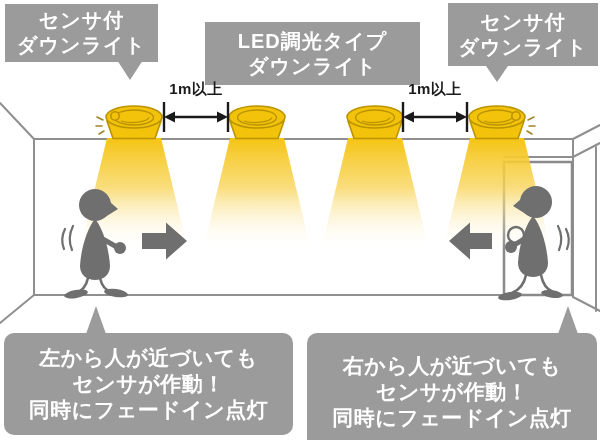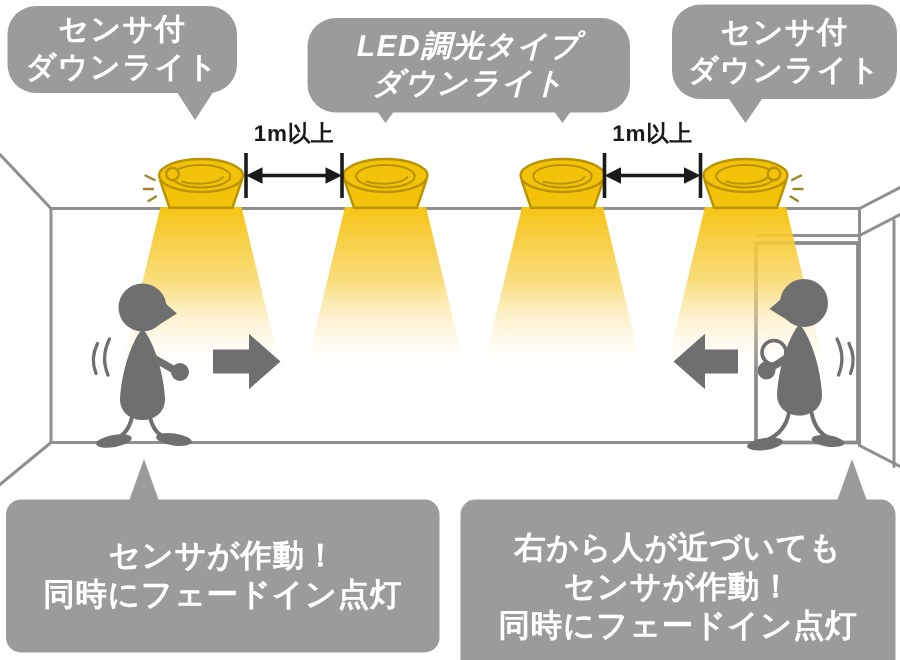--- a/index.html
+++ b/index.html
@@ -1,29 +1,29 @@
 <!DOCTYPE html>
 <html><head>
 <meta charset="utf-8">
 <style>
   html,body{margin:0;padding:0;background:#fff;}
   .stage{position:relative;width:600px;height:440px;background:#ffffff;overflow:hidden;
          font-family:"Liberation Sans",sans-serif;}
   .stage svg{position:absolute;left:0;top:0;}
 
-  .bubble{position:absolute;background:#9b9b9b;border-radius:19px;color:#ffffff;font-weight:bold;
+  .bubble{position:absolute;background:#9b9b9b;border-radius:0;color:#ffffff;font-weight:bold;
           display:flex;flex-direction:column;align-items:center;justify-content:center;
           text-align:center;font-size:20px;line-height:25px;letter-spacing:1px;}
   .tail-down{position:absolute;width:0;height:0;border-left:13px solid transparent;
              border-right:13px solid transparent;border-top:20px solid #9b9b9b;}
   .tail-up{position:absolute;width:0;height:0;border-left:10px solid transparent;
            border-right:10px solid transparent;border-bottom:28px solid #9b9b9b;}
 
   .bubble-left{left:5px;top:4px;width:153px;height:58px;}
-  .bubble-center{left:205px;top:12px;width:215px;height:63px;font-style:italic;}
+  .bubble-center{left:205px;top:22px;width:215px;height:63px;}
   .bubble-right{left:448px;top:3px;width:150px;height:63px;}
 
   .measure-label{position:absolute;top:80px;width:100px;text-align:center;font-weight:bold;
                  color:#1a1a1a;font-size:15px;letter-spacing:0.5px;}
   .measure-left-label{left:146px;}
   .measure-right-label{left:385px;}
 
   .caption{position:absolute;background:#9b9b9b;border-radius:10px;color:#ffffff;font-weight:bold;
            display:flex;flex-direction:column;align-items:center;justify-content:center;
            text-align:center;font-size:21px;line-height:26px;letter-spacing:0.5px;}
@@ -180,20 +180,21 @@
   <div class="bubble bubble-right">
     <div>センサ付</div>
     <div>ダウンライト</div>
   </div>
 
   <div class="measure-label measure-left-label">1m以上</div>
   <div class="measure-label measure-right-label">1m以上</div>
 
   <div class="tail-up" style="left:86px;top:306px;"></div>
   <div class="caption caption-left">
+    <div>左から人が近づいても</div>
     <div>センサが作動！</div>
     <div>同時にフェードイン点灯</div>
   </div>
 
   <div class="tail-up" style="left:558px;top:306px;"></div>
   <div class="caption caption-right">
     <div>右から人が近づいても</div>
     <div>センサが作動！</div>
     <div>同時にフェードイン点灯</div>
   </div>

